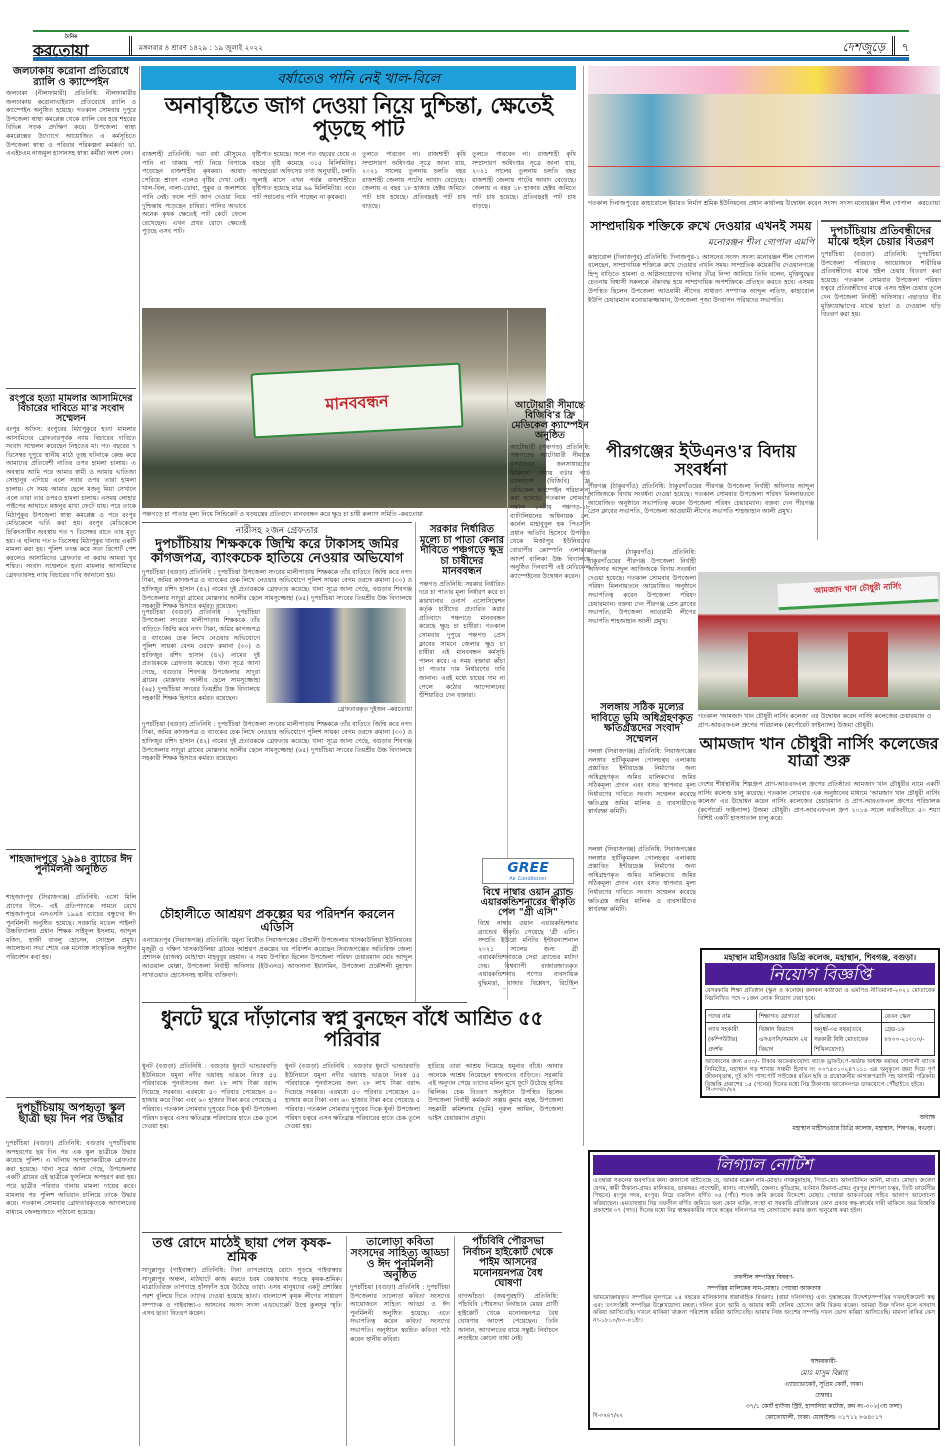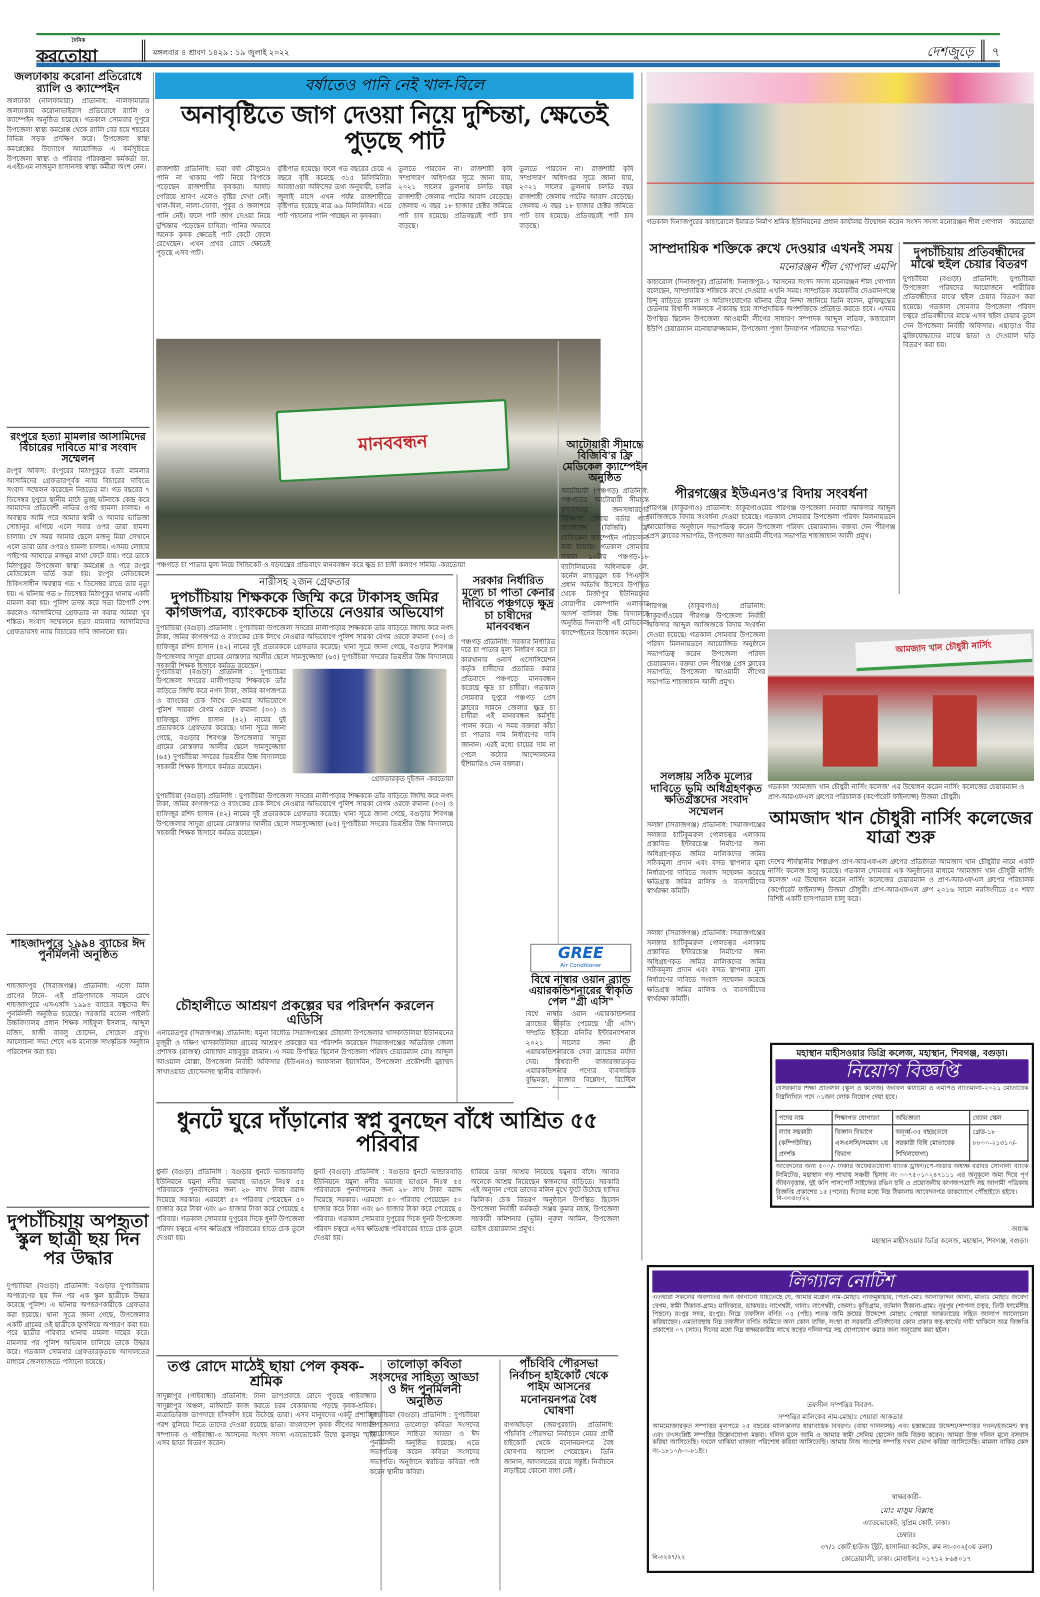--- a/index.html
+++ b/index.html
@@ -55,21 +55,21 @@
     <div class="hd" style="font-size:9.5px;margin-bottom:2px">রংপুরে হত্যা মামলার আসামিদের বিচারের দাবিতে মা'র সংবাদ সম্মেলন</div>
     <div class="body-text" style="height:420px">রংপুর অফিস: রংপুরের মিঠাপুকুরে হত্যা মামলার আসামিদের গ্রেফতারপূর্বক ন্যায় বিচারের দাবিতে সংবাদ সম্মেলন করেছেন নিহতের মা। গত বছরের ৭ ডিসেম্বর দুপুরে স্থানীয় মাঠে তুচ্ছ ঘটনাকে কেন্দ্র করে আমাদের প্রতিবেশী নাতির ওপর হামলা চালায়। এ অবস্থায় আমি পরে আমার স্বামী ও আমার ভাতিজা সোহানুর এগিয়ে এলে সবার ওপর তারা হামলা চালায়। সে সময় আমার ছেলে মজনু মিয়া সেখানে এলে তারা তার ওপরও হামলা চালায়। এসময় লোহার পাইপের আঘাতে মজনুর মাথা ফেটে যায়। পরে তাকে মিঠাপুকুর উপজেলা স্বাস্থ্য কমপ্লেক্স ও পরে রংপুর মেডিকেলে ভর্তি করা হয়। রংপুর মেডিকেলে চিকিৎসাধীন অবস্থায় গত ৭ ডিসেম্বর রাতে তার মৃত্যু হয়। এ ঘটনায় গত ৮ ডিসেম্বর মিঠাপুকুর থানায় একটি মামলা করা হয়। পুলিশ তদন্ত করে সত্য রিপোর্ট পেশ করলেও আসামিদের গ্রেফতার না করায় আমরা খুব শঙ্কিত। সংবাদ সম্মেলনে হত্যা মামলার আসামিদের গ্রেফতারসহ ন্যায় বিচারের দাবি জানানো হয়।</div>
   </div>
   <div style="height:1px;background:#555;margin:4px 0"></div>
   <div>
     <div class="hd" style="font-size:10px;margin-bottom:18px">শাহজাদপুরে ১৯৯৪ ব্যাচের ঈদ পুনর্মিলনী অনুষ্ঠিত</div>
     <div class="body-text" style="height:200px">শাহজাদপুর (সিরাজগঞ্জ) প্রতিনিধি: এসো মিলি প্রাণের টানে- এই প্রতিপাদ্যকে সামনে রেখে শাহজাদপুরে এসএসসি ১৯৯৪ ব্যাচের বন্ধুদের ঈদ পুনর্মিলনী অনুষ্ঠিত হয়েছে। সরকারি মডেল পাইলট উচ্চবিদ্যালয় প্রধান শিক্ষক সাইফুল ইসলাম, আব্দুল মজিদ, হাজী বাবলু হোসেন, সোহেল প্রমুখ। আলোচনা সভা শেষে এক মনোজ্ঞ সাংস্কৃতিক অনুষ্ঠান পরিবেশন করা হয়।</div>
   </div>
   <div style="height:1px;background:#555;margin:4px 0"></div>
   <div>
-    <div class="hd" style="font-size:16px;margin-bottom:14px">দুপচাঁচিয়ায় অপহৃতা স্কুল ছাত্রী ছয় দিন পর উদ্ধার</div>
+    <div class="hd" style="font-size:11px;margin-bottom:14px">দুপচাঁচিয়ায় অপহৃতা স্কুল ছাত্রী ছয় দিন পর উদ্ধার</div>
     <div class="body-text" style="height:330px">দুপচাঁচিয়া (বগুড়া) প্রতিনিধি: বগুড়ার দুপচাঁচিয়ায় অপহরণের ছয় দিন পর এক স্কুল ছাত্রীকে উদ্ধার করেছে পুলিশ। এ ঘটনায় অপহরণকারীকে গ্রেফতার করা হয়েছে। থানা সূত্রে জানা গেছে, উপজেলার একটি গ্রামের ওই ছাত্রীকে ফুসলিয়ে অপহরণ করা হয়। পরে ছাত্রীর পরিবার থানায় মামলা দায়ের করে। মামলার পর পুলিশ অভিযান চালিয়ে তাকে উদ্ধার করে। গতকাল সোমবার গ্রেফতারকৃতকে আদালতের মাধ্যমে জেলহাজতে পাঠানো হয়েছে।</div>
   </div>
 </div>
 <div class="abs vline" style="left:139px;top:66px;height:1380px"></div>
 
 <div id="banner" class="abs">বর্ষাতেও পানি নেই খাল-বিলে</div>
 
 <div class="abs hd" style="left:141px;top:94px;width:435px;font-size:22px;letter-spacing:-0.5px">অনাবৃষ্টিতে জাগ দেওয়া নিয়ে দুশ্চিন্তা, ক্ষেতেই পুড়ছে পাট</div>
 
 <div class="abs body-text" style="left:142px;top:150px;width:104px;height:150px">রাজশাহী প্রতিনিধি: ভরা বর্ষা মৌসুমেও পানি না থাকায় পাট নিয়ে বিপাকে পড়েছেন রাজশাহীর কৃষকরা। আষাঢ় পেরিয়ে শ্রাবণ এলেও বৃষ্টির দেখা নেই। খাল-বিল, নালা-ডোবা, পুকুর ও জলাশয়ে পানি নেই। ফলে পাট জাগ দেওয়া নিয়ে দুশ্চিন্তায় পড়েছেন চাষিরা। পানির অভাবে অনেক কৃষক ক্ষেতেই পাট কেটে ফেলে রেখেছেন। এখন প্রখর রোদে ক্ষেতেই পুড়ছে এসব পাট।</div>
@@ -131,21 +131,21 @@
 <div class="abs body-text" style="left:285px;top:1062px;width:135px;height:148px">ধুনট (বগুড়া) প্রতিনিধি : বগুড়ার ধুনটে ভান্ডারবাড়ি ইউনিয়নে যমুনা নদীর ভয়াবহ ভাঙনে নিঃস্ব ৫৫ পরিবারকে পুনর্বাসনের জন্য ২৮ লাখ টাকা বরাদ্দ দিয়েছে সরকার। এরমধ্যে ৫০ পরিবার পেয়েছেন ৫০ হাজার করে টাকা এবং ৬০ হাজার টাকা করে পেয়েছে ৫ পরিবার। গতকাল সোমবার দুপুরের দিকে ধুনট উপজেলা পরিষদ চত্বরে এসব ক্ষতিগ্রস্ত পরিবারের হাতে চেক তুলে দেওয়া হয়।</div>
 <div class="abs body-text" style="left:428px;top:1062px;width:135px;height:148px">হারিয়ে তারা আশ্রয় নিয়েছে যমুনার বাঁধে। আবার অনেকে আশ্রয় নিয়েছেন স্বজনদের বাড়িতে। সরকারি এই অনুদান পেয়ে তাদের মলিন মুখে ফুটে উঠেছে হাসির ঝিলিক। চেক বিতরণ অনুষ্ঠানে উপস্থিত ছিলেন উপজেলা নির্বাহী কর্মকর্তা সঞ্জয় কুমার মহন্ত, উপজেলা সহকারী কমিশনার (ভূমি) নূরুল আমিন, উপজেলা ভাইস চেয়ারম্যান প্রমুখ।</div>
 
 <div class="abs" style="left:142px;top:1232px;width:420px;height:1px;background:#555"></div>
 
 <div class="abs" style="left:142px;top:1236px;width:200px;height:210px">
   <div class="hd" style="font-size:13px">তপ্ত রোদে মাঠেই ছায়া পেল কৃষক-শ্রমিক</div>
   <div class="body-text" style="margin-top:3px;height:185px">সাদুল্লাপুর (গাইবান্ধা) প্রতিনিধি: টানা তাপপ্রবাহে রোদে পুড়ছে গাইবান্ধার সাদুল্লাপুর অঞ্চল, মাঠঘাটে কাজ করতে চরম বেকায়দায় পড়ছে কৃষক-শ্রমিক। মাত্রাতিরিক্ত তাপদাহে হাঁসফাঁস হয়ে উঠেছে তারা। এসব মানুষদের একটু প্রশান্তির পরশ বুলিয়ে দিতে তাদের দেওয়া হয়েছে ছাতা। বাংলাদেশ কৃষক লীগের সাধারণ সম্পাদক ও গাইবান্ধা-৩ আসনের সংসদ সদস্য এডভোকেট উম্মে কুলসুম স্মৃতি এসব ছাতা বিতরণ করেন।</div>
 </div>
 <div class="abs vline" style="left:346px;top:1236px;height:210px"></div>
-<div class="abs" style="left:336px;top:1236px;width:100px;height:210px">
+<div class="abs" style="left:350px;top:1236px;width:100px;height:210px">
   <div class="hd" style="font-size:10.5px">তালোড়া কবিতা সংসদের সাহিত্য আড্ডা ও ঈদ পুনর্মিলনী অনুষ্ঠিত</div>
   <div class="body-text" style="margin-top:3px;height:150px">দুপচাঁচিয়া (বগুড়া) প্রতিনিধি : দুপচাঁচিয়া উপজেলার তালোড়া কবিতা সংসদের আয়োজনে সাহিত্য আড্ডা ও ঈদ পুনর্মিলনী অনুষ্ঠিত হয়েছে। এতে সভাপতিত্ব করেন কবিতা সংসদের সভাপতি। অনুষ্ঠানে স্বরচিত কবিতা পাঠ করেন স্থানীয় কবিরা।</div>
 </div>
 <div class="abs vline" style="left:454px;top:1236px;height:210px"></div>
 <div class="abs" style="left:458px;top:1236px;width:100px;height:210px">
   <div class="hd" style="font-size:10px">পাঁচবিবি পৌরসভা নির্বাচন হাইকোর্ট থেকে পাইম আসনের মনোনয়নপত্র বৈধ ঘোষণা</div>
   <div class="body-text" style="margin-top:3px;height:150px">বাগআঁচড়া (জয়পুরহাট) প্রতিনিধি: পাঁচবিবি পৌরসভা নির্বাচনে মেয়র প্রার্থী হাইকোর্ট থেকে মনোনয়নপত্র বৈধ ঘোষণার আদেশ পেয়েছেন। তিনি জানান, আদালতের রায়ে সন্তুষ্ট। নির্বাচনে লড়াইয়ে কোনো বাধা নেই।</div>
 </div>
 
 <div class="abs vline" style="left:583px;top:66px;height:1080px"></div>
@@ -167,21 +167,21 @@
 
 <div class="abs vline" style="left:817px;top:220px;height:320px"></div>
 
 <div class="abs" style="left:821px;top:220px;width:120px;height:320px">
   <div style="height:2px;background:#555;margin-bottom:3px"></div>
   <div class="hd" style="font-size:10.5px">দুপচাঁচিয়ায় প্রতিবন্ধীদের মাঝে হুইল চেয়ার বিতরণ</div>
   <div class="body-text" style="margin-top:3px;height:280px">দুপচাঁচিয়া (বগুড়া) প্রতিনিধি: দুপচাঁচিয়া উপজেলা পরিষদের আয়োজনে শারীরিক প্রতিবন্ধীদের মাঝে হুইল চেয়ার বিতরণ করা হয়েছে। গতকাল সোমবার উপজেলা পরিষদ চত্বরে প্রতিবন্ধীদের মাঝে এসব হুইল চেয়ার তুলে দেন উপজেলা নির্বাহী অফিসার। এছাড়াও বীর মুক্তিযোদ্ধাদের মাঝে ছাতা ও দেওয়াল ঘড়ি বিতরণ করা হয়।</div>
 </div>
 
 <div class="abs" style="left:588px;top:443px;width:226px;height:100px">
-  <div class="hd" style="font-size:12px">পীরগঞ্জের ইউএনও'র বিদায় সংবর্ধনা</div>
+  <div class="hd" style="font-size:17px">পীরগঞ্জের ইউএনও'র বিদায় সংবর্ধনা</div>
   <div class="body-text" style="margin-top:3px;height:80px">পীরগঞ্জ (ঠাকুরগাঁও) প্রতিনিধি: ঠাকুরগাঁওয়ের পীরগঞ্জ উপজেলা নির্বাহী অফিসার আব্দুল আজিজকে বিদায় সংবর্ধনা দেওয়া হয়েছে। গতকাল সোমবার উপজেলা পরিষদ মিলনায়তনে আয়োজিত অনুষ্ঠানে সভাপতিত্ব করেন উপজেলা পরিষদ চেয়ারম্যান। বক্তব্য দেন পীরগঞ্জ প্রেস ক্লাবের সভাপতি, উপজেলা আওয়ামী লীগের সভাপতি শাহজাহান আলী প্রমুখ।</div>
 </div>
 
 <div class="abs" style="left:588px;top:548px;width:108px;height:290px">
   <div class="body-text" style="height:150px">পীরগঞ্জ (ঠাকুরগাঁও) প্রতিনিধি: ঠাকুরগাঁওয়ের পীরগঞ্জ উপজেলা নির্বাহী অফিসার আব্দুল আজিজকে বিদায় সংবর্ধনা দেওয়া হয়েছে। গতকাল সোমবার উপজেলা পরিষদ মিলনায়তনে আয়োজিত অনুষ্ঠানে সভাপতিত্ব করেন উপজেলা পরিষদ চেয়ারম্যান। বক্তব্য দেন পীরগঞ্জ প্রেস ক্লাবের সভাপতি, উপজেলা আওয়ামী লীগের সভাপতি শাহজাহান আলী প্রমুখ।</div>
   <div class="hd" style="font-size:10px;margin-top:4px">সলঙ্গায় সঠিক মূল্যের দাবিতে ভূমি অধিগ্রহণকৃত ক্ষতিগ্রস্তদের সংবাদ সম্মেলন</div>
   <div class="body-text" style="margin-top:3px;height:90px">সলঙ্গা (সিরাজগঞ্জ) প্রতিনিধি: সিরাজগঞ্জের সলঙ্গার হাটিকুমরুল গোলচত্বর এলাকায় প্রস্তাবিত ইন্টারচেঞ্জ নির্মাণের জন্য অধিগ্রহণকৃত জমির মালিকদের জমির সঠিকমূল্য প্রদান এবং বসত স্থাপনার মূল্য নির্ধারণের দাবিতে সংবাদ সম্মেলন করেছে ক্ষতিগ্রস্ত জমির মালিক ও ব্যবসায়ীদের স্বার্থরক্ষা কমিটি।</div>
 </div>
 
 <div class="abs photo" style="left:698px;top:572px;width:242px;height:138px;background:linear-gradient(180deg,#cfd2cf 0%,#dfe2de 30%,#b52a2f 32%,#c6c7c2 60%,#e8e4dc 75%,#7c8e6f 100%)">

